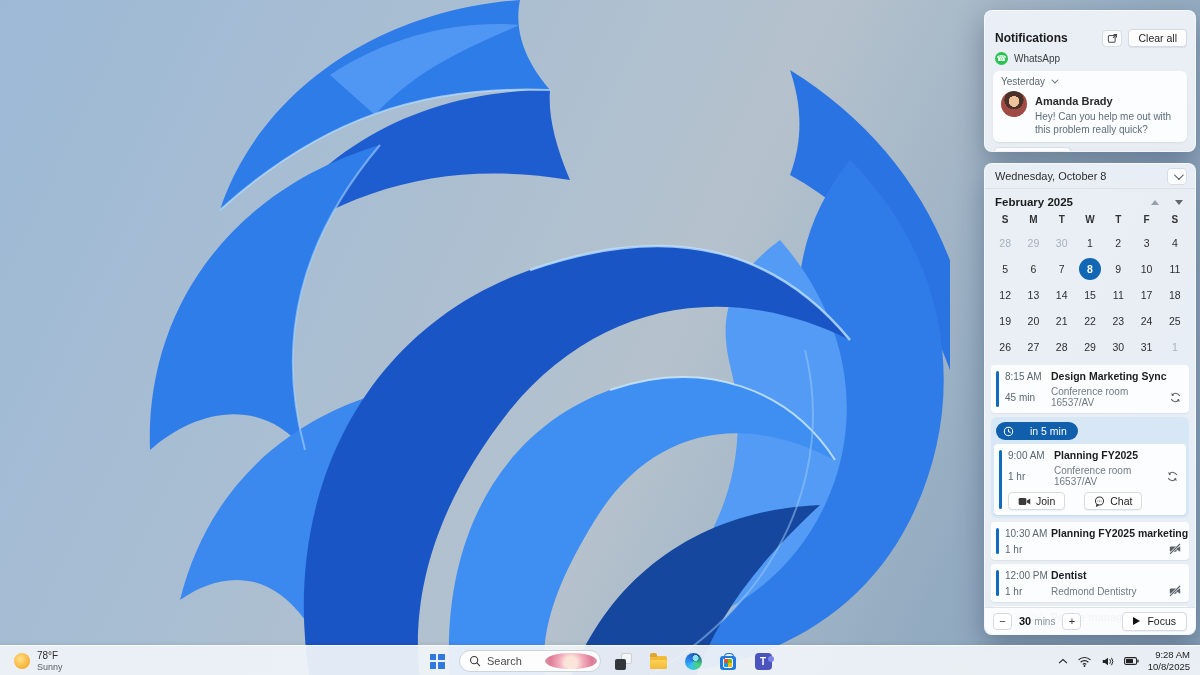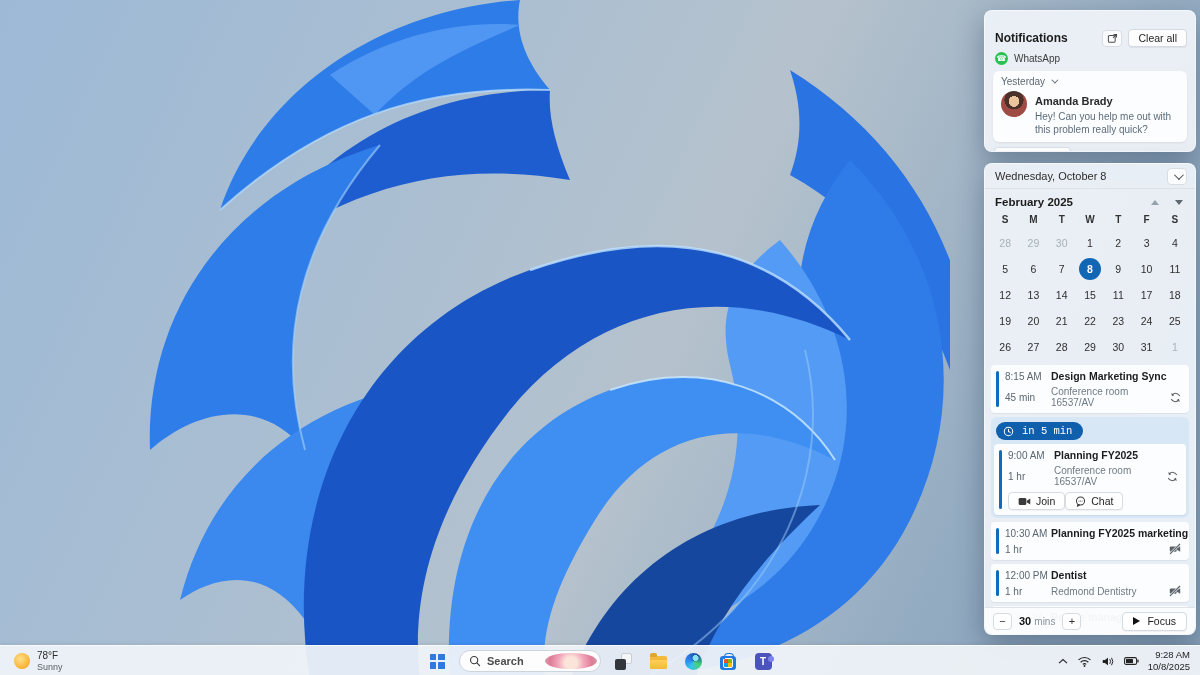--- a/index.html
+++ b/index.html
@@ -72,23 +72,23 @@
            box-shadow:0 1px 1px rgba(0,0,0,.06); cursor:pointer; }
   .ecard .accent { position:absolute; left:5px; top:6px; bottom:6px; width:3px; border-radius:2px;
                    background:#0f6cbd; }
   .erow { display:flex; align-items:baseline; }
   .etime { width:46px; flex:0 0 auto; font-size:10px; color:#5a6670; }
   .etitle { font-size:10.5px; font-weight:700; color:#1d1d1d; white-space:nowrap; }
   .erow.meta { margin-top:4px; align-items:center; }
   .eloc { font-size:10px; color:#707a84; }
   .eicon { margin-left:auto; display:flex; align-items:center; }
   .egroup { background:#d7e7f6; border-radius:6px; padding:3px; }
-  .badge { display:inline-flex; align-items:center; gap:8px; background:#0f5fad; color:#fff;
-           border-radius:11px; padding:3px 11px 3px 7px; font-size:10.5px; margin:2px 0 4px 2px;font-family:Liberation Mono, monospace; }
-  .ebtns { display:flex; gap:0; margin-top:5px; }
+  .badge { display:inline-flex; align-items:center; gap:16px; background:#0f5fad; color:#fff;
+           border-radius:11px; padding:3px 11px 3px 7px; font-size:10.5px; margin:2px 0 4px 2px; }
+  .ebtns { display:flex; gap:19px; margin-top:5px; }
   .ebtn { display:inline-flex; align-items:center; gap:5px; background:#fff; border:1px solid #d6dce2;
           border-radius:4px; padding:2px 9px; font-size:10.5px; color:#222; cursor:pointer;
           box-shadow:0 1px 1px rgba(0,0,0,.05); }
 
   
   .cal-foot { position:absolute; left:0; right:0; bottom:0; height:27px; background:rgba(251,252,253,.97);
               border-top:1px solid #dde3e9; border-radius:0 0 8px 8px; display:flex; align-items:center;
               padding:0 8px; }
   .step-btn { width:19px; height:17px; background:#fff; border:1px solid #d5dbe2; border-radius:4px;
               font-size:11px; line-height:14px; text-align:center; color:#333; cursor:pointer; }
@@ -112,21 +112,21 @@
   .wcond { font-size:9px; color:#5a6066; line-height:1.2; }
   .tb-center { position:absolute; left:50%; top:0; transform:translateX(-50%); height:30px;
                display:flex; align-items:center; gap:9px; }
   .tb-item { width:26px; height:26px; display:flex; align-items:center; justify-content:center;
              border-radius:4px; cursor:pointer; }
   .win-logo { width:15px; height:15px; display:grid; grid-template:1fr 1fr / 1fr 1fr; gap:1.5px; }
   .win-logo i { background:#3279dd; border-radius:0.5px; }
   .search-pill { display:flex; align-items:center; gap:6px; width:142px; height:22px;
                  background:#fdfdfe; border:1px solid #ccd4dc; border-radius:11px; padding:0 3px 0 9px;
                  cursor:text; }
-  .search-pill span { font-size:11px; color:#4c4c4c; flex:1;font-weight:bold; }
+  .search-pill span { font-size:11px; color:#4c4c4c; flex:1; }
   .lotus { width:16px; height:16px; border-radius:50%;
            background:radial-gradient(circle at 50% 62%, #fbe4da 0 22%, #f2a9bb 45%, #df7b96 75%, #cfa3ab 100%); }
   .taskview { position:relative; width:17px; height:17px; }
   .taskview .back { position:absolute; right:0; top:0; width:11px; height:11px; background:#f4f6f8;
                     border:1px solid #c9ced4; border-radius:2px; }
   .taskview .front { position:absolute; left:0; bottom:0; width:11px; height:11px; background:#33363b;
                      border-radius:2px; }
   .folder { position:relative; width:17px; height:13px; background:linear-gradient(#f3bd3c,#eaa92f);
             border-radius:2px; margin-top:3px; }
   .folder::before { content:""; position:absolute; top:-3px; left:0; width:7px; height:4px;

